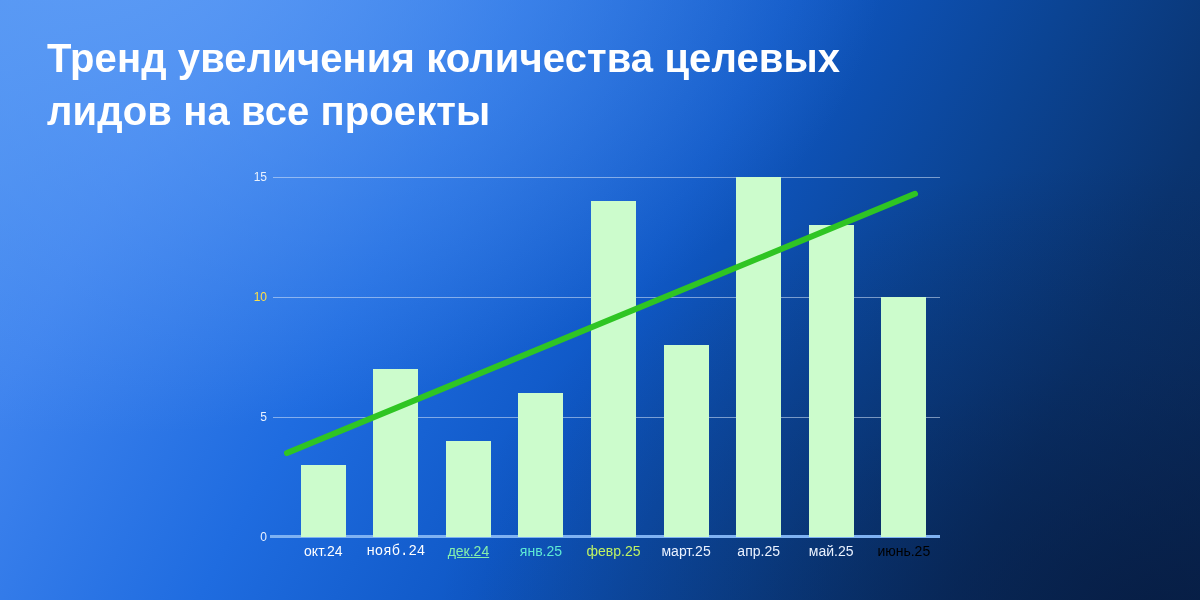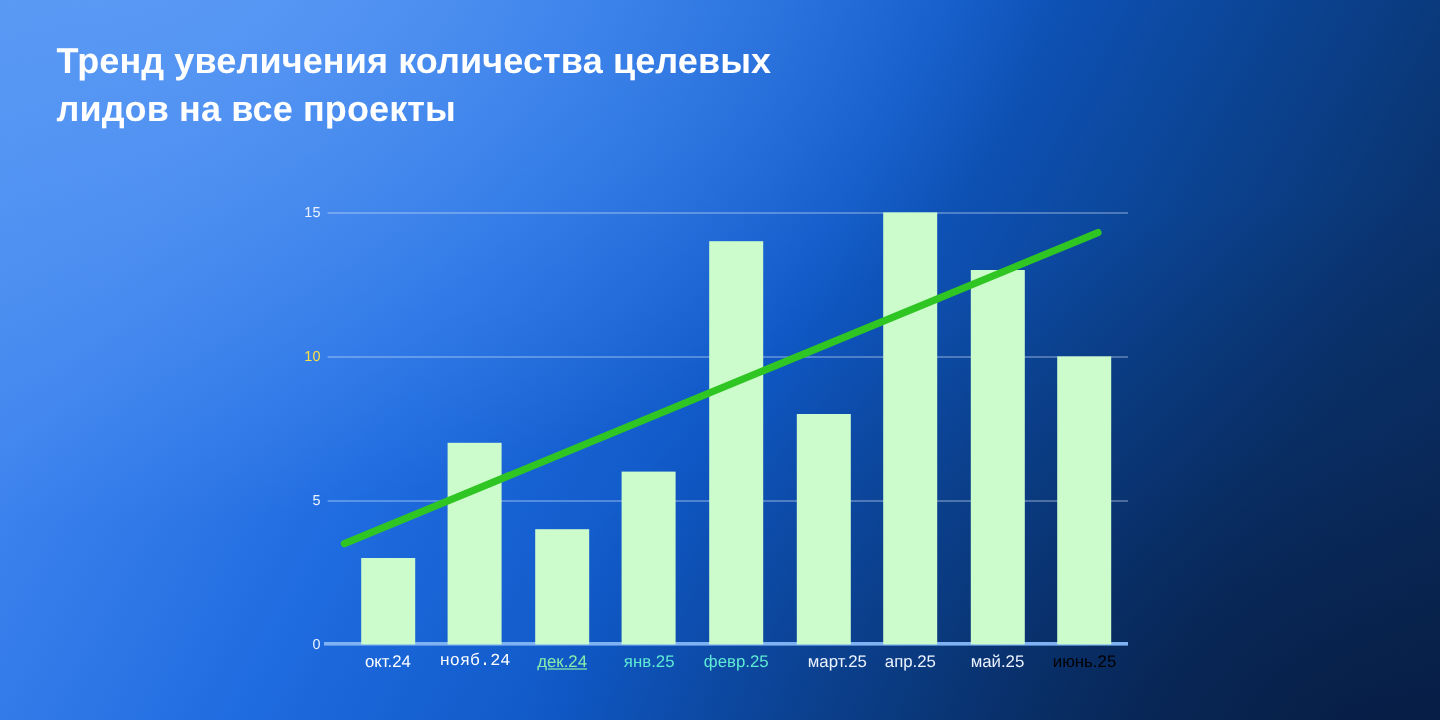--- a/index.html
+++ b/index.html
@@ -37,21 +37,21 @@
     background: radial-gradient(85% 110% at 96% 104%, rgba(6,26,62,0.78) 0%, rgba(6,26,62,0.25) 40%, rgba(6,26,62,0) 70%);
   }
 
   
   #title {
     position: absolute;
     left: 47px;
     top: 32px;
     width: 880px;
     color: #FFFFFF;
-    font-size: 30px;
+    font-size: 40px;
     line-height: 1.33;
     font-weight: bold;
     letter-spacing: 0.1px;
     white-space: pre-line;
   }
 
   
   #chart {
     position: absolute;
     left: 250px;
@@ -204,19 +204,19 @@
     <svg id="trend" viewBox="0 0 653 360" preserveAspectRatio="none">
       <line id="trend-line" stroke-width="6" stroke-linecap="round" vector-effect="non-scaling-stroke" x1="0" y1="276" x2="628" y2="16.79999999999999" stroke="#2FC523"></line>
     </svg>
   </div>
 
   <div id="x-labels">
       <div class="x-label" style="color: #ffffff;">окт.24</div>
       <div class="x-label" style="color: #ffffff; font-family: Liberation Mono, monospace;">нояб.24</div>
       <div class="x-label" style="color: #86efac; text-decoration: underline;">дек.24</div>
       <div class="x-label" style="color: #5eead4;">янв.25</div>
-      <div class="x-label" style="color: #5eead4;">февр.25</div>
-      <div class="x-label" style="color: rgb(234, 242, 255); text-align: right;">март.25</div>
+      <div class="x-label" style="color: #bef264;">февр.25</div>
+      <div class="x-label" style="color: rgb(234, 242, 255);">март.25</div>
       <div class="x-label" style="color: rgb(234, 242, 255);">апр.25</div>
       <div class="x-label" style="color: rgb(234, 242, 255);">май.25</div>
       <div class="x-label" style="color: #000000;">июнь.25</div>
     </div>
 </div>
 
 </body></html>

